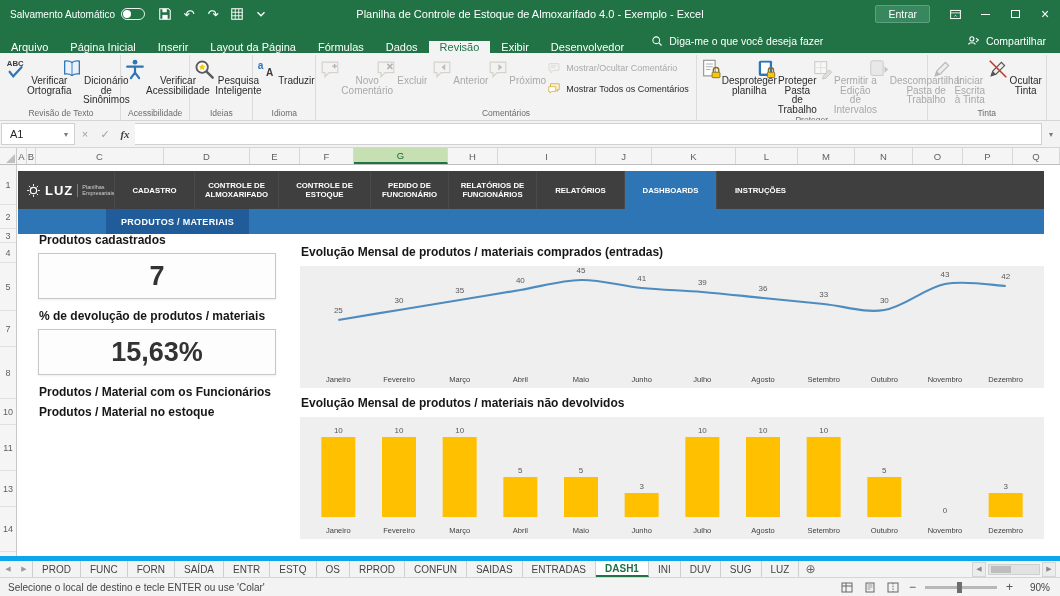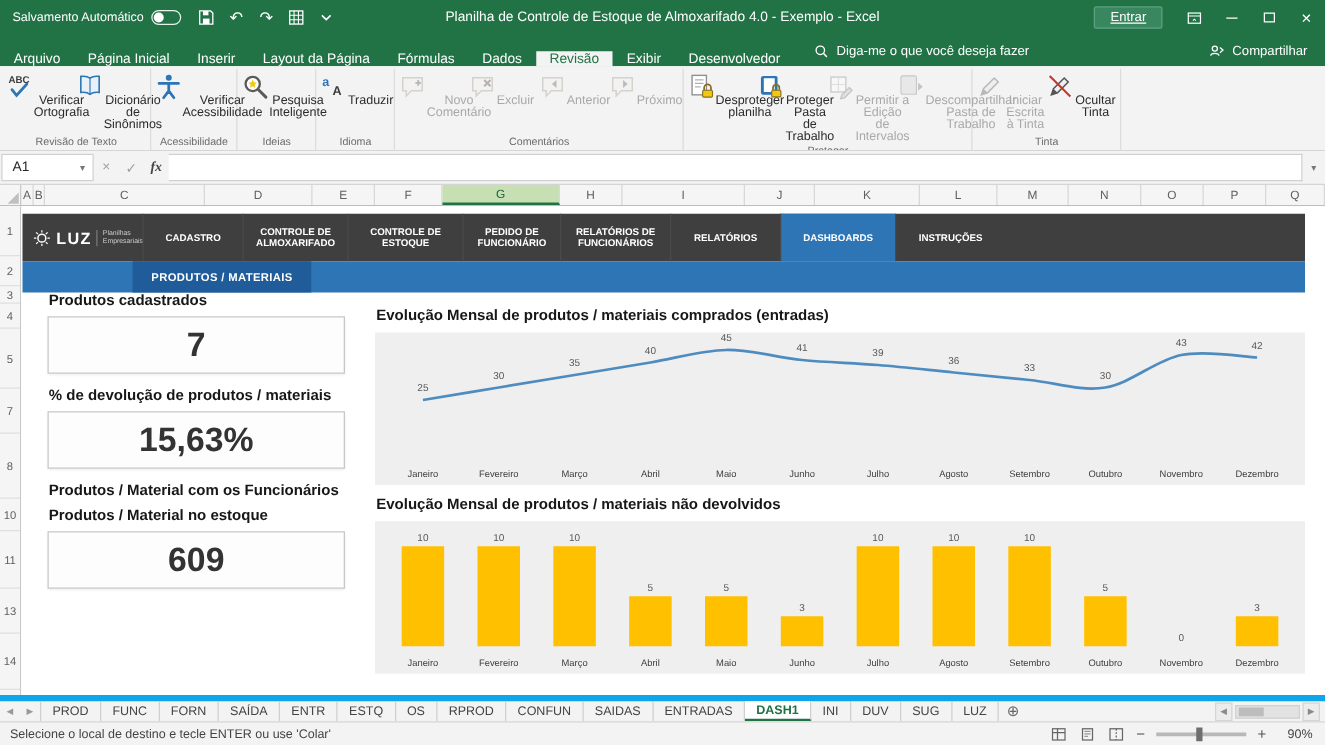--- a/index.html
+++ b/index.html
@@ -11,21 +11,21 @@
   
   .titlebar { height:28px; background:#217346; color:#fff; display:flex; align-items:center; position:relative; flex:none; }
   .autosave { display:flex; align-items:center; gap:6px; padding:0 8px 0 10px; font-size:10px; }
   .toggle { width:24px; height:12px; border:1px solid #e8f1ec; border-radius:7px; position:relative; }
   .knob { position:absolute; left:1px; top:1px; width:8px; height:8px; background:#fff; border-radius:50%; }
   .qat { display:flex; align-items:center; }
   .qat .icn { width:24px; height:24px; display:flex; align-items:center; justify-content:center; color:#fff; font-size:13px; }
   .qat .icn svg { width:14px; height:14px; }
   .tb-title { position:absolute; left:50%; top:0; transform:translateX(-50%); height:28px; display:flex; align-items:center; font-size:11px; white-space:nowrap; }
   .tb-right { margin-left:auto; display:flex; align-items:center; height:28px; }
-  .entrar { background:#38875f; border:1px solid #5ea182; color:#fff; font-size:10.5px; padding:2px 12px; border-radius:2px; margin-right:10px; font-family:inherit;text-decoration:underline; }
+  .entrar { background:#38875f; border:1px solid #5ea182; color:#fff; font-size:10.5px; padding:2px 12px; border-radius:2px; margin-right:10px; font-family:inherit; }
   .winbtn { width:30px; height:28px; display:flex; align-items:center; justify-content:center; color:#fff; }
   .min-glyph { display:inline-block; width:9px; height:1px; background:#fff; }
   .max-glyph { display:inline-block; width:9px; height:8px; border:1px solid #fff; }
   .close-glyph { font-size:14px; line-height:1; }
   .ribbondisp svg { width:13px; height:13px; }
 
   
   .menubar { height:25px; background:#217346; display:flex; align-items:stretch; color:#fff; flex:none; }
   .mtab { padding:0 11px; display:flex; align-items:center; font-size:11px; white-space:nowrap; }
   .mtab.active { background:#f3f3f3; color:#217346; }
@@ -281,20 +281,40 @@
                 <path d="M15.5 6.5 l-4 3.5 4 3.5z" fill="#2e75b6"></path>
               </svg></span>
             <span class="bl">Anterior</span>
           </div>
           <div class="bigbtn disabled">
             <span class="ic"><svg viewBox="0 0 24 24">
                 <path d="M3.5 4.5 h17 v11.5 h-9.5 l-4.5 4.5 v-4.5 h-3z" fill="#fdf2d0" stroke="#c9a227" stroke-width="1.3"></path>
                 <path d="M12.5 6.5 l4 3.5 -4 3.5z" fill="#2e75b6"></path>
               </svg></span>
             <span class="bl">Próximo</span>
+          </div>
+          <div class="smallstack">
+            <div class="smallbtn disabled">
+              <span class="ic16">
+                <svg viewBox="0 0 24 24">
+                  <path d="M3.5 4.5 h17 v11.5 h-9.5 l-4.5 4.5 v-4.5 h-3z" fill="#fdf2d0" stroke="#c9a227" stroke-width="1.3"></path>
+                  <path d="M6.5 8 h10 M6.5 11 h7" stroke="#c9a227" stroke-width="1.2"></path>
+                </svg>
+              </span>
+              <span class="sl">Mostrar/Ocultar Comentário</span>
+            </div>
+            <div class="smallbtn">
+              <span class="ic16">
+                <svg viewBox="0 0 24 24">
+                  <path d="M6 3 h15 v10 h-3 v3 l-3 -3 h-9z" fill="#fdf2d0" stroke="#c9a227" stroke-width="1.2"></path>
+                  <path d="M3 8 h12 v8 h-7 l-3 3 v-3 h-2z" fill="#fff" stroke="#c9a227" stroke-width="1.2"></path>
+                </svg>
+              </span>
+              <span class="sl">Mostrar Todos os Comentários</span>
+            </div>
           </div>
         </div>
         <div class="rlabel">Comentários</div>
       </div>
       <div class="rgroup">
         <div class="rbtns">
           <div class="bigbtn">
             <span class="ic"><svg viewBox="0 0 24 24">
                 <rect x="4" y="2.5" width="12.5" height="17" fill="#fff" stroke="#909090" stroke-width="1.2"></rect>
                 <path d="M6.5 6.5 h7.5 M6.5 9.5 h7.5 M6.5 12.5 h5" stroke="#b0b0b0" stroke-width="1.1"></path>
@@ -443,23 +463,20 @@
             <div class="mlabel">% de devolução de produtos / materiais</div>
             <div class="mbox">
               <div class="mval">15,63%</div>
             </div>
           </div>
           <div class="metric">
             <div class="mlabel">Produtos / Material com os Funcionários</div>
           </div>
           <div class="metric">
             <div class="mlabel">Produtos / Material no estoque</div>
-            <div class="mbox">
-              <div class="mval">609</div>
-            </div>
           </div>
         </div>
 
       <div class="charts">
         <div class="ctitle">Evolução Mensal de produtos / materiais comprados (entradas)</div>
         <div class="chartbox" id="chart-line">
             <svg viewBox="0 0 744 122" preserveAspectRatio="none">
               <text x="38.33333333333333" y="115.5" font-size="7.5" fill="#404040" text-anchor="middle">Janeiro</text>
               <text x="98.99999999999999" y="115.5" font-size="7.5" fill="#404040" text-anchor="middle">Fevereiro</text>
               <text x="159.66666666666666" y="115.5" font-size="7.5" fill="#404040" text-anchor="middle">Março</text>

